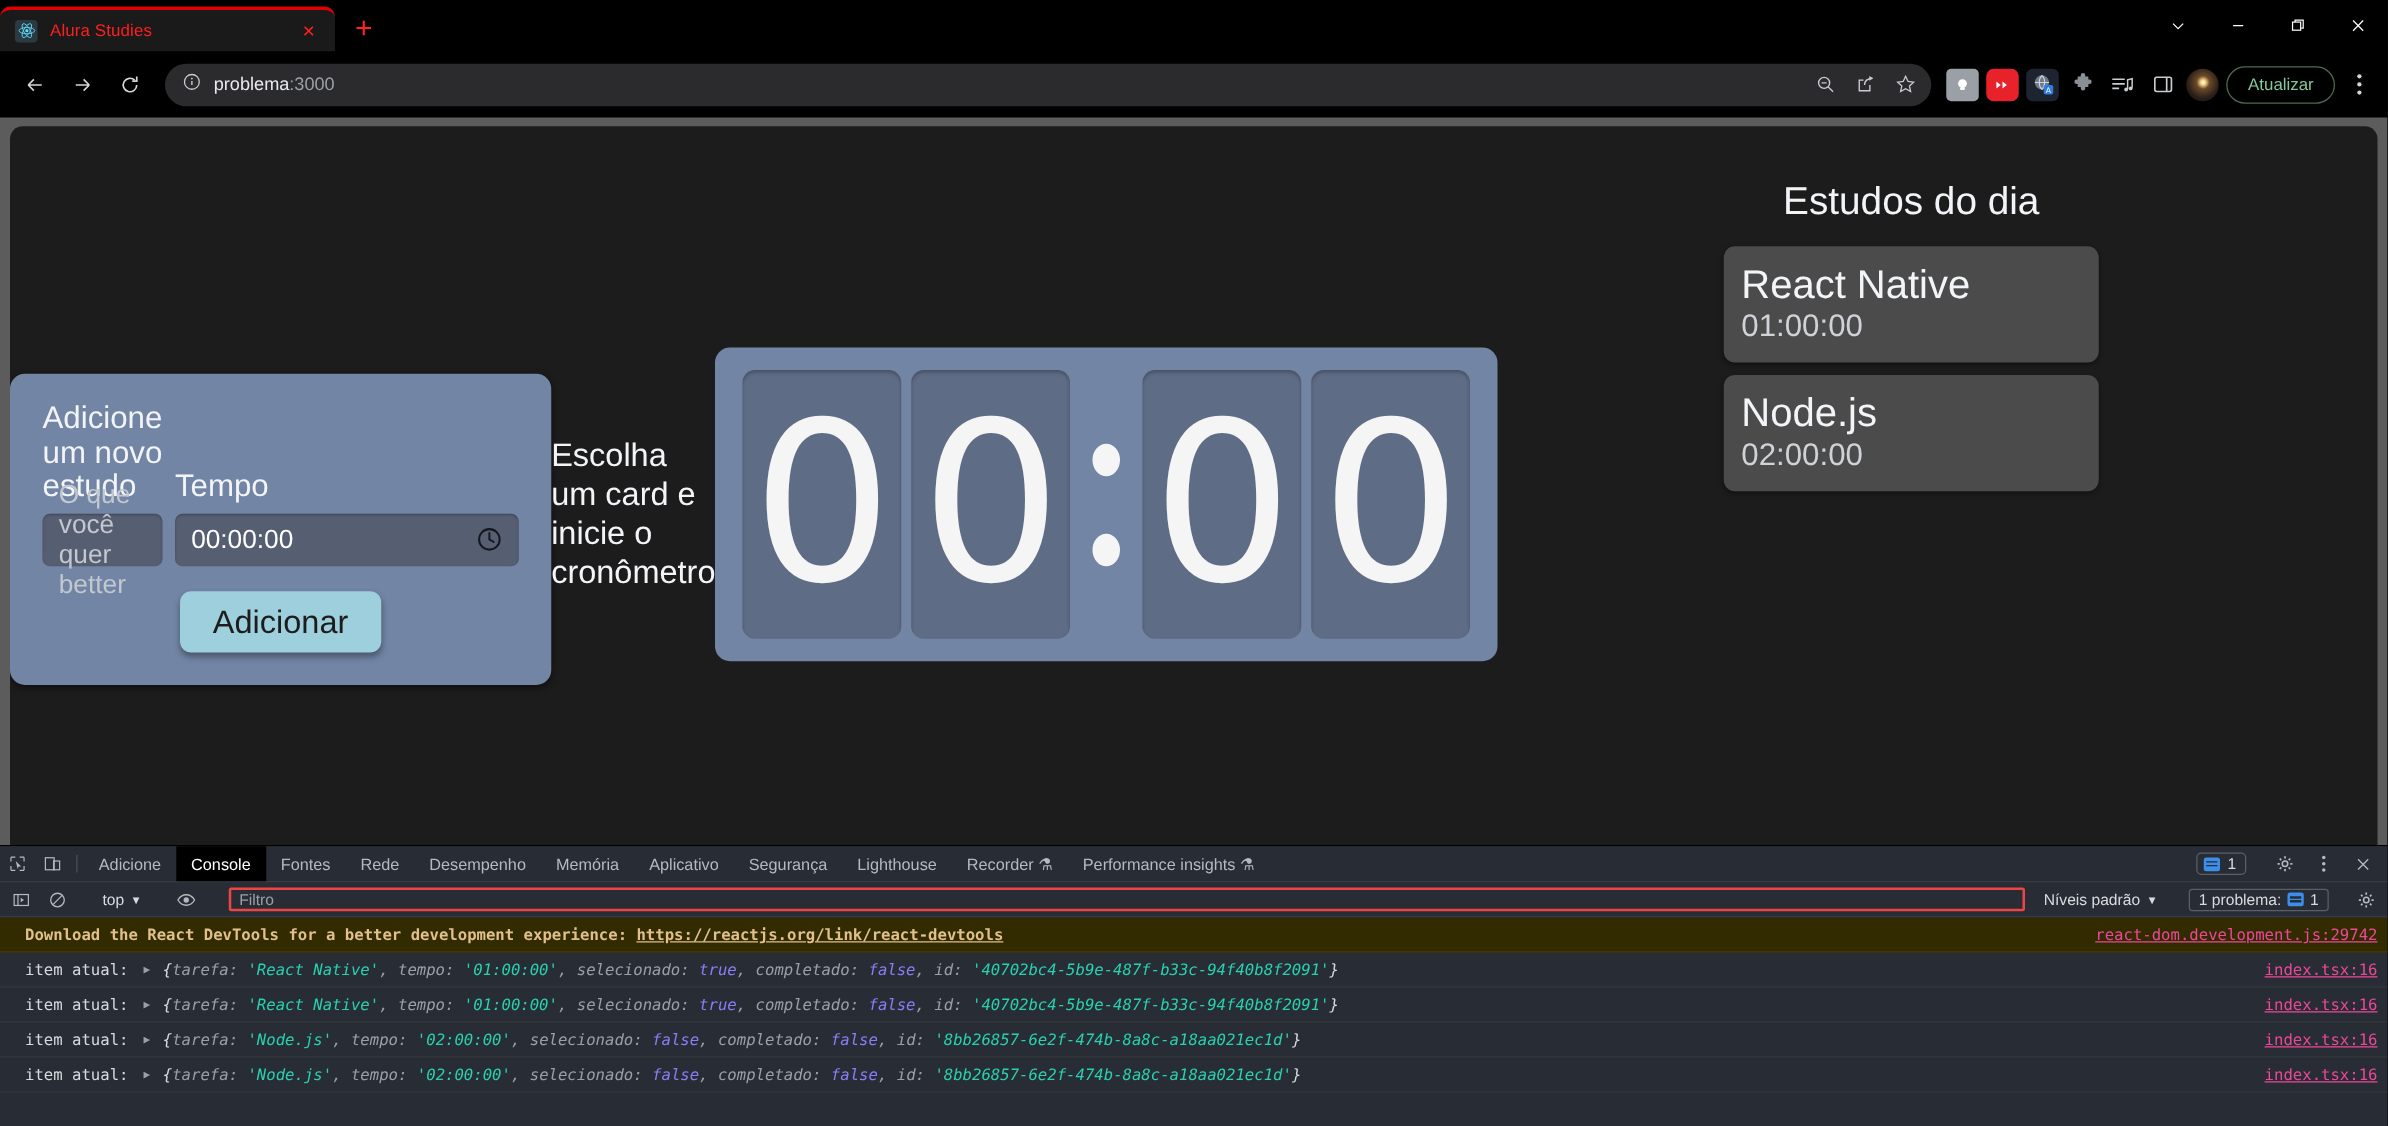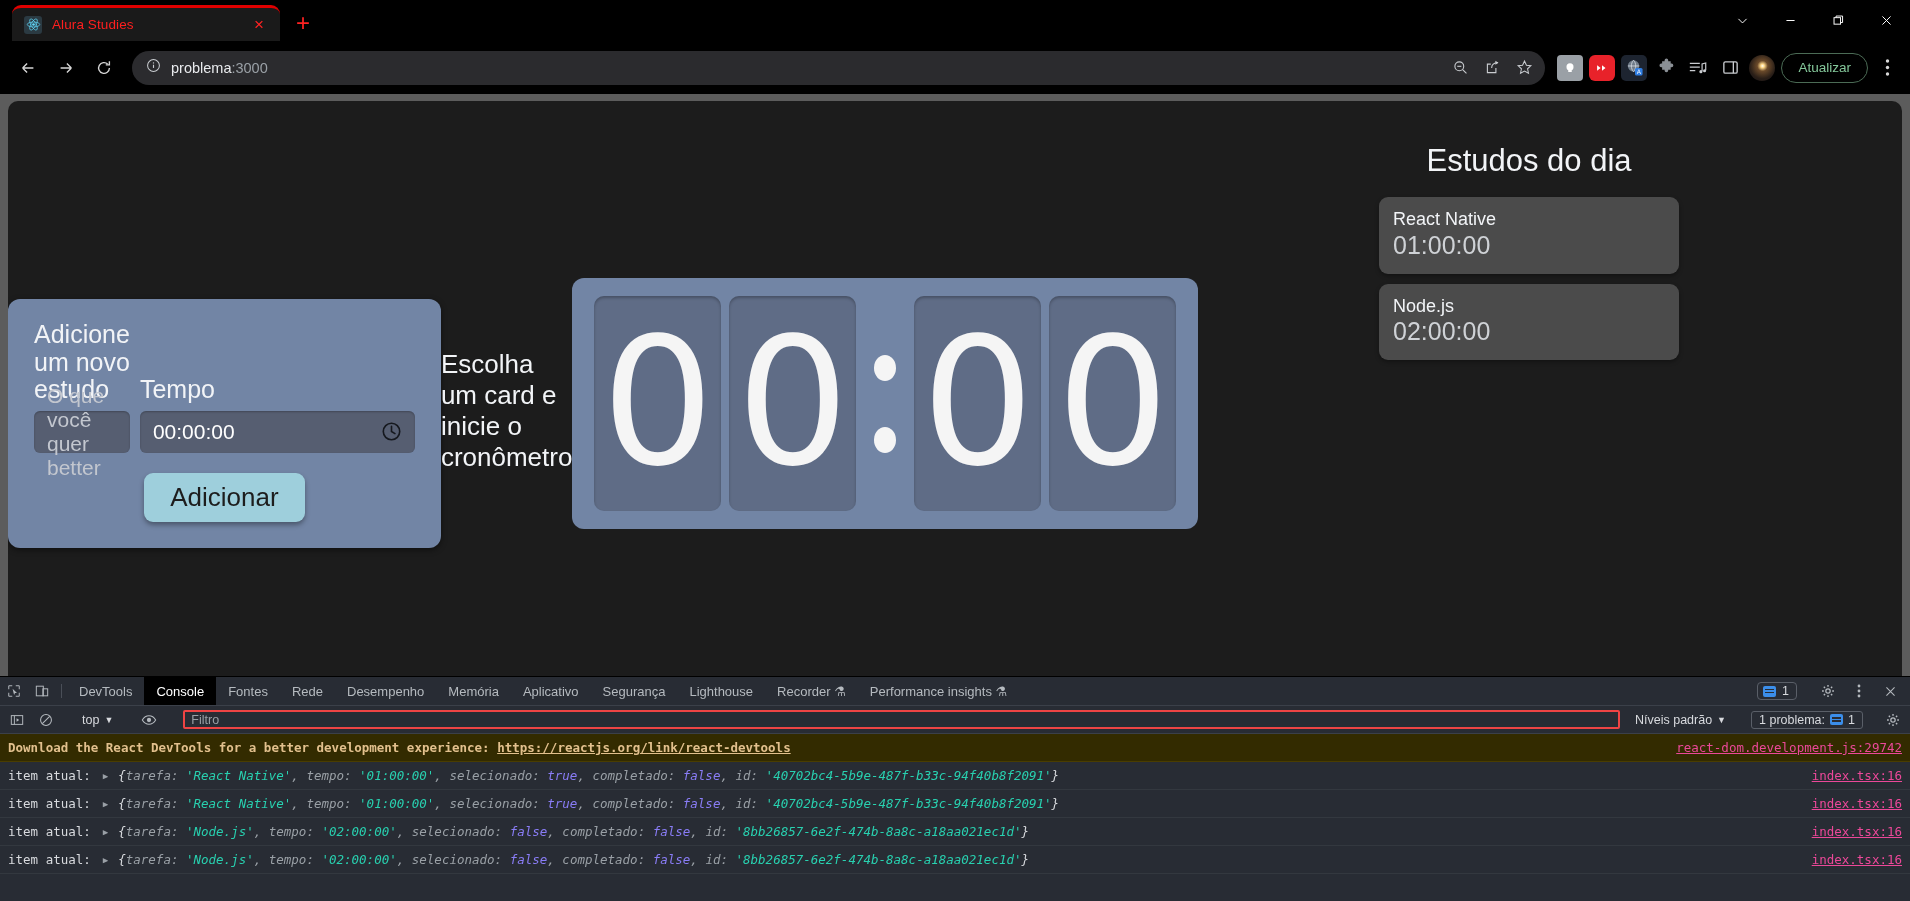--- a/index.html
+++ b/index.html
@@ -10,21 +10,21 @@
   }
 
   
   #browser { width: 1910px; height: 901px; display: flex; flex-direction: column; background:#000; }
 
   .tabstrip {
     height: 41px; background:#000; display:flex; align-items:flex-end;
     position: relative; flex: 0 0 41px;
   }
   .tab {
-    margin-left: 12px; height: 36px; min-width: 268px; max-width: 268px;
+    margin-left: 0; height: 36px; min-width: 268px; max-width: 268px;
     background:#1a1a1a; border-top-left-radius:9px; border-top-right-radius:9px;
     display:flex; align-items:center; padding: 0 10px 0 12px; gap: 10px;
     border-top: 3px solid #e00000;
     position: relative;
   }
   .tab-favicon {
     width:18px; height:18px; border-radius:3px; background:#2b3a42;
     display:flex; align-items:center; justify-content:center; flex:0 0 18px;
   }
   .tab-title {
@@ -112,21 +112,21 @@
   }
   .sw-colon { display:flex; flex-direction:column; gap:46px; padding: 0 10px; }
   .sw-dot { width:22px; height:26px; border-radius:50%; background:#f5f5f5; }
 
   
   .list-title { color:#f2f4f7; font-size:31px; margin-top:12px; margin-bottom:18px; }
   .study-card {
     width:300px; background:#4b4b4b; border-radius:9px; padding:12px 14px 14px 14px;
     margin-bottom:10px; box-shadow: 0 2px 4px rgba(0,0,0,.35);
   }
-  .study-name { color:#f2f4f7; font-size:18px; line-height:1.15; }
+  .study-name { color:#f2f4f7; font-size:32px; line-height:1.15; }
   .study-time { color:#cfd2d6; font-size:25px; line-height:1.2; }
 
   
   #devtools { flex:0 0 auto; background:#282c34; border-top:1px solid #000;
               display:flex; flex-direction:column; height:225px; }
   .dt-tabs { height:29px; flex:0 0 29px; background:#282c34; display:flex; align-items:stretch;
              border-bottom:1px solid #3b4049; }
   .dt-ic { width:28px; display:flex; align-items:center; justify-content:center; color:#b5babf; }
   .dt-sep { width:1px; background:#4a4f58; margin:7px 5px; }
   .dt-tab { display:flex; align-items:center; padding:0 12px; color:#b5babf; font-size:13px; white-space:nowrap; }
@@ -146,21 +146,21 @@
                   color:#9aa0a6; font-size:12.5px; display:flex; align-items:center; padding:0 6px; margin:0 4px; }
   .lvl-sel { display:flex; align-items:center; gap:5px; color:#d8dade; font-size:12.5px; padding:0 8px; }
   .prob-badge { display:flex; align-items:center; gap:5px; border:1px solid #5a5f68; border-radius:3px;
                 padding:1px 7px; color:#d8dade; font-size:12.5px; }
 
   .console {
     flex:1; overflow:hidden; background:#282c34;
     font-family:"DejaVu Sans Mono", monospace; font-size:12.5px;
   }
   .c-row { display:flex; align-items:center; border-bottom:1px solid #33383f; min-height:28px;
-           padding: 2px 8px 2px 8px; gap:6px; }
+           padding: 2px 8px 2px 20px; gap:6px; }
   .c-row.warn { background:#332b00; border-bottom-color:#4a3d00; }
   .c-main { flex:1; white-space:nowrap; overflow:hidden; }
   .c-src { color:#ec4899; text-decoration:underline; white-space:nowrap; padding-left:12px; }
   .c-warn-text { color:#e2c08d; font-weight:bold; }
   .c-warn-link { color:#e2c08d; font-weight:bold; text-decoration:underline; }
   .c-label { color:#d8dade; }
   .arrow { color:#9aa0a6; padding:0 4px 0 6px; font-size:9px; }
   .t-punct { color:#d8dade; font-style:italic; }
   .t-key { color:#9aa0a6; font-style:italic; }
   .t-str { color:#28d1b0; font-style:italic; }
@@ -379,21 +379,21 @@
           <path d="M6.4 5.4l5 5h-2.3l-1 2.3z" fill="#b5babf"></path>
         </svg>
       </span>
       <span class="dt-ic">
         <svg width="14" height="14" viewBox="0 0 16 16">
           <rect x="1.5" y="2.5" width="8" height="11" stroke="#b5babf" stroke-width="1.1" fill="none"></rect>
           <rect x="9" y="5.5" width="5.5" height="8" stroke="#b5babf" stroke-width="1.1" fill="none"></rect>
         </svg>
       </span>
       <span class="dt-sep"></span>
-      <span class="dt-tab">DevTools</span>
+      <span class="dt-tab">Adicione</span>
       <span class="dt-tab active">Console</span>
       <span class="dt-tab">Fontes</span>
       <span class="dt-tab">Rede</span>
       <span class="dt-tab">Desempenho</span>
       <span class="dt-tab">Memória</span>
       <span class="dt-tab">Aplicativo</span>
       <span class="dt-tab">Segurança</span>
       <span class="dt-tab">Lighthouse</span>
       <span class="dt-tab">Recorder ⚗</span>
       <span class="dt-tab">Performance insights ⚗</span>

